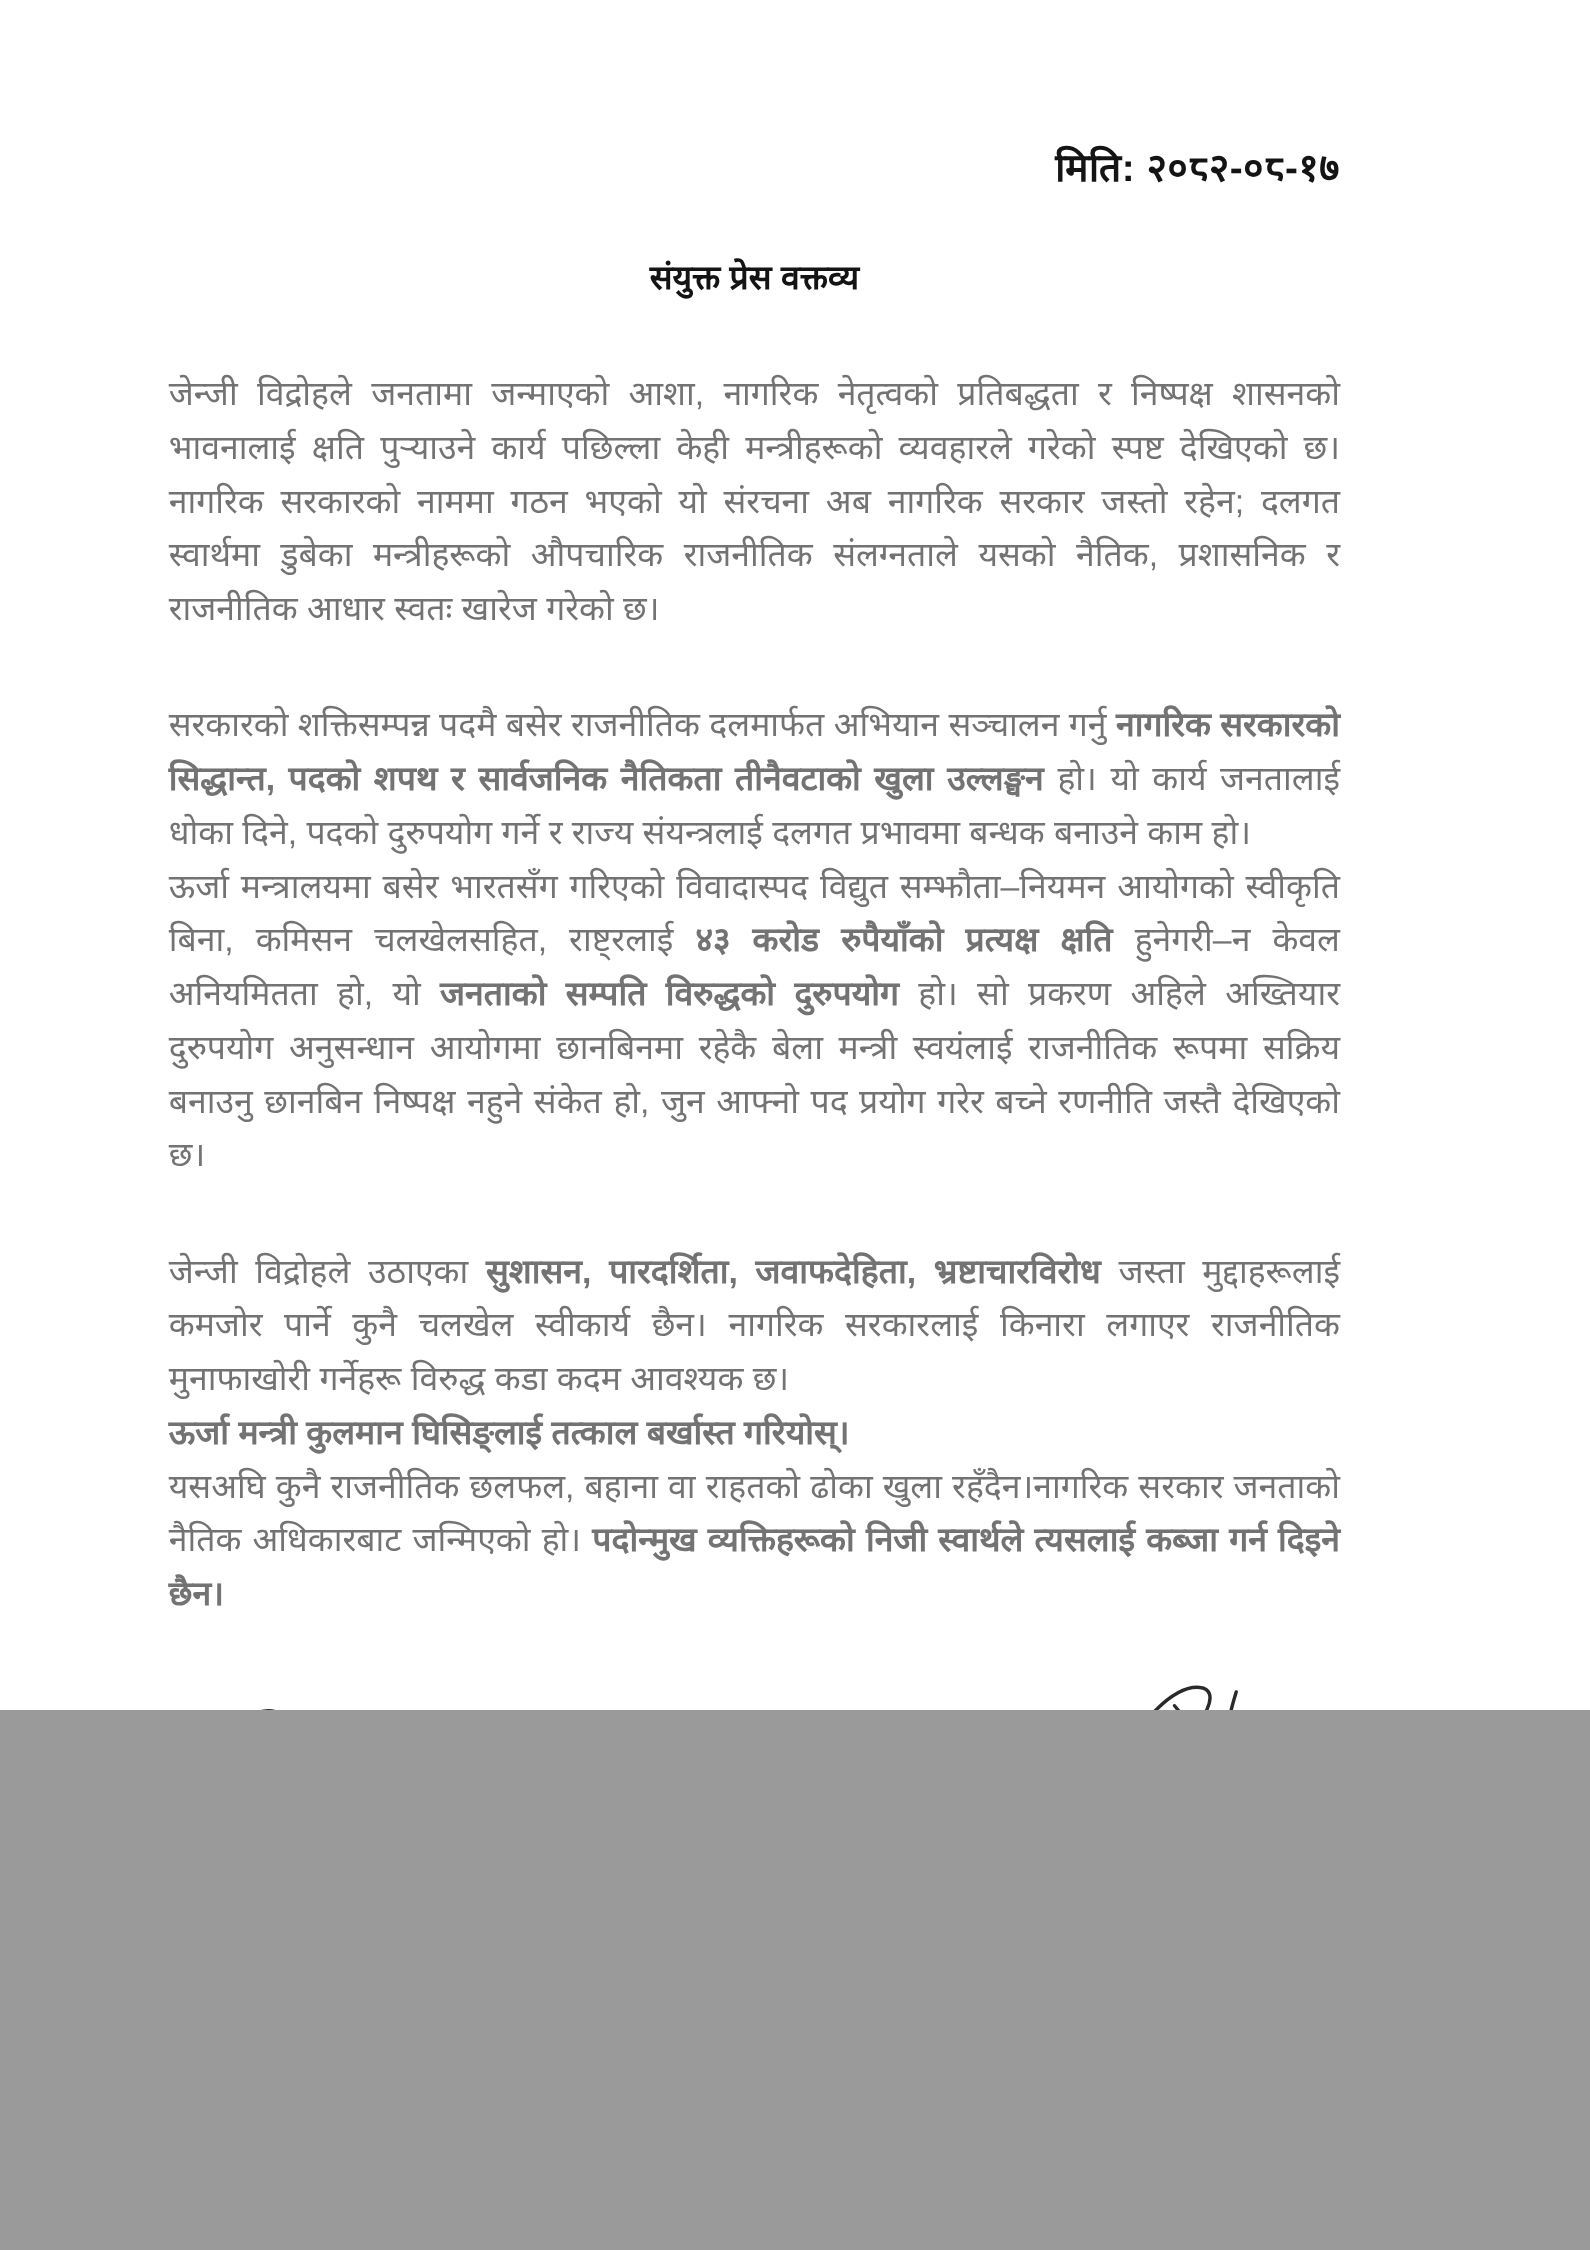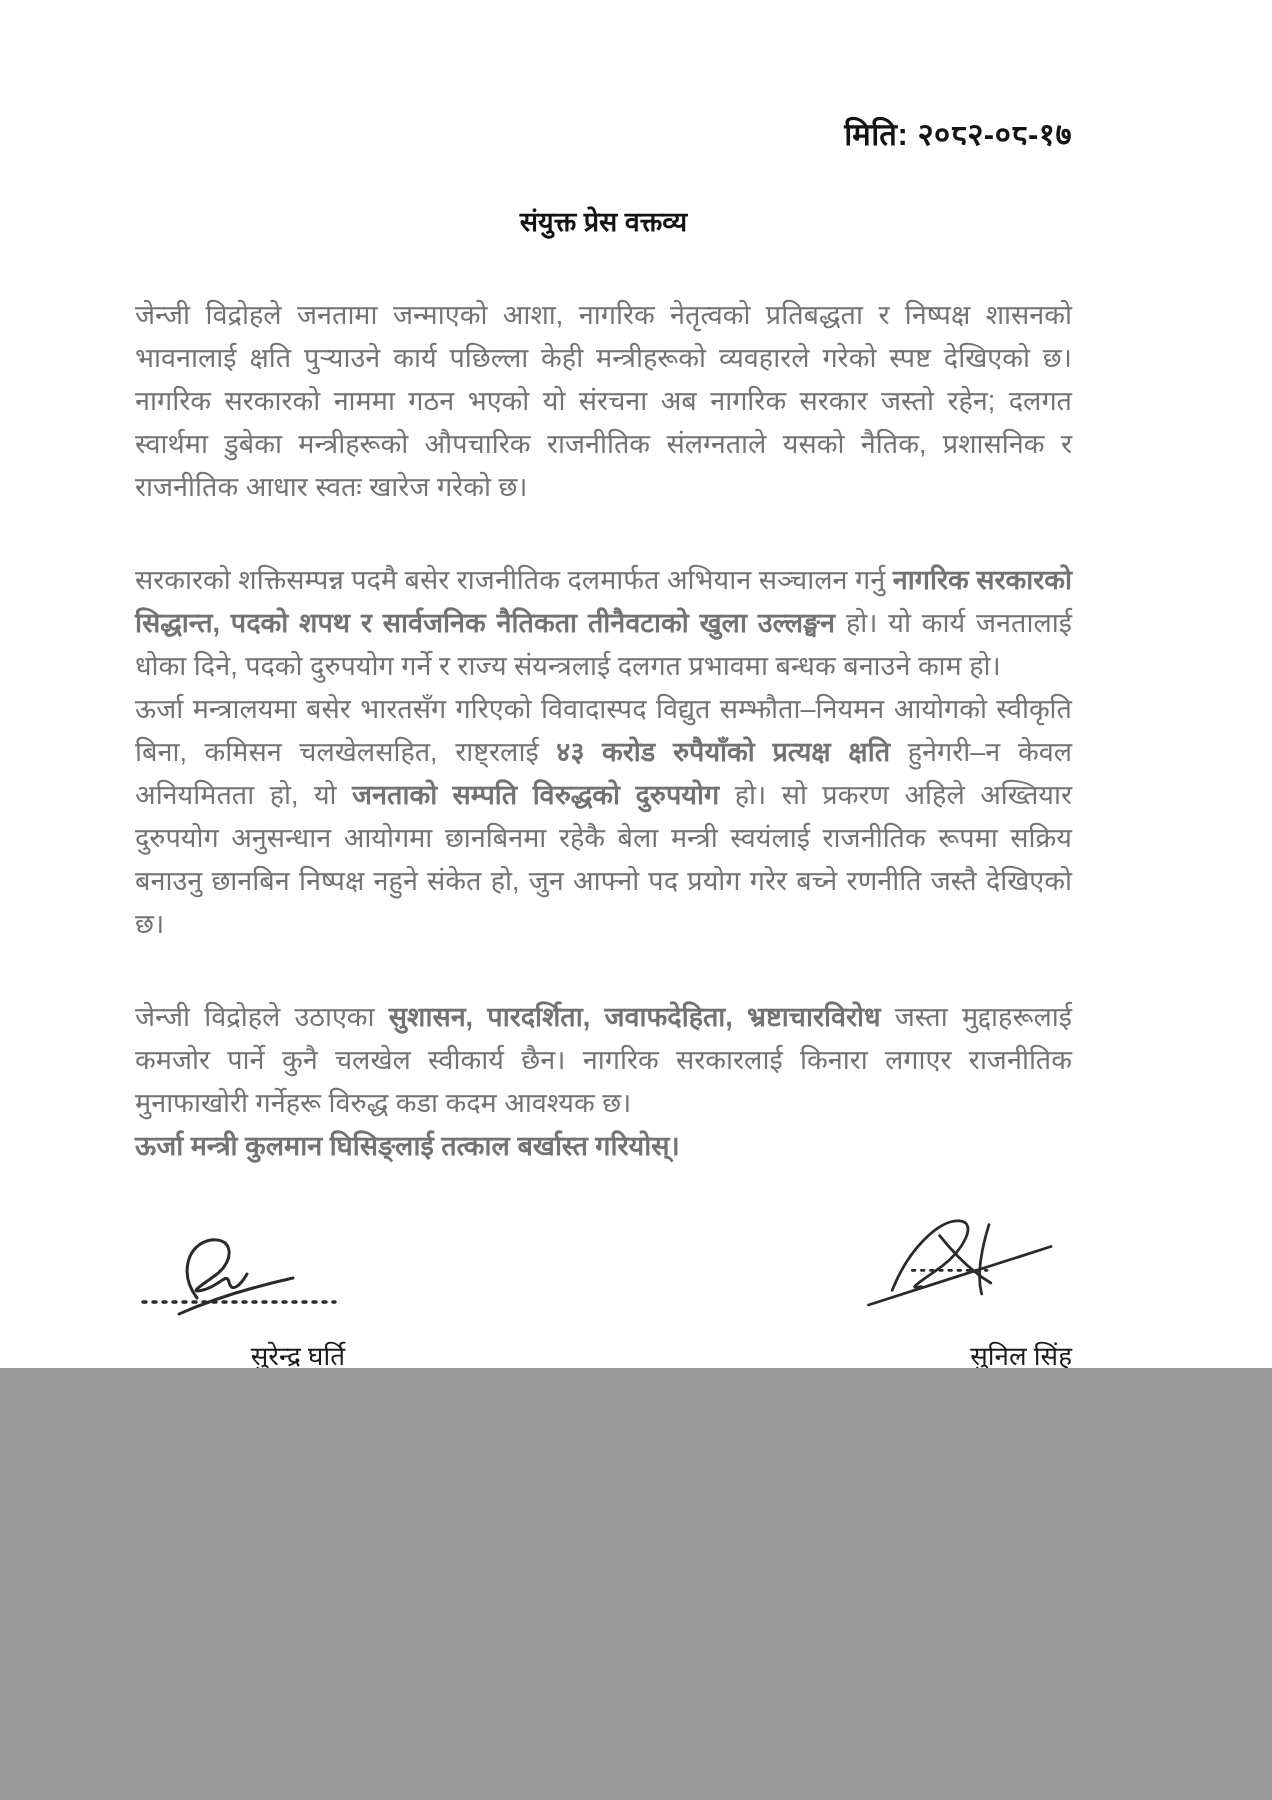--- a/index.html
+++ b/index.html
@@ -75,20 +75,21 @@
   <div class="date-line">मिति: २०८२-०८-१७</div>
 
   <div class="doc-title">संयुक्त प्रेस वक्तव्य</div>
 
   <section class="statement-body" id="doc-body">
       <p class="para"><span>जेन्जी विद्रोहले जनतामा जन्माएको आशा, नागरिक नेतृत्वको प्रतिबद्धता र निष्पक्ष शासनको भावनालाई क्षति पुऱ्याउने कार्य पछिल्ला केही मन्त्रीहरूको व्यवहारले गरेको स्पष्ट देखिएको छ। नागरिक सरकारको नाममा गठन भएको यो संरचना अब नागरिक सरकार जस्तो रहेन; दलगत स्वार्थमा डुबेका मन्त्रीहरूको औपचारिक राजनीतिक संलग्नताले यसको नैतिक, प्रशासनिक र राजनीतिक आधार स्वतः खारेज गरेको छ।</span></p>
       <p class="para gap"><span>सरकारको शक्तिसम्पन्न पदमै बसेर राजनीतिक दलमार्फत अभियान सञ्चालन गर्नु </span><span class="b">नागरिक सरकारको सिद्धान्त, पदको शपथ र सार्वजनिक नैतिकता तीनैवटाको खुला उल्लङ्घन</span><span> हो। यो कार्य जनतालाई धोका दिने, पदको दुरुपयोग गर्ने र राज्य संयन्त्रलाई दलगत प्रभावमा बन्धक बनाउने काम हो।</span></p>
       <p class="para"><span>ऊर्जा मन्त्रालयमा बसेर भारतसँग गरिएको विवादास्पद विद्युत सम्झौता–नियमन आयोगको स्वीकृति बिना, कमिसन चलखेलसहित, राष्ट्रलाई </span><span class="b">४३ करोड रुपैयाँको प्रत्यक्ष क्षति</span><span> हुनेगरी–न केवल अनियमितता हो, यो </span><span class="b">जनताको सम्पति विरुद्धको दुरुपयोग</span><span> हो।  सो प्रकरण अहिले अख्तियार दुरुपयोग अनुसन्धान आयोगमा छानबिनमा रहेकै बेला मन्त्री स्वयंलाई राजनीतिक रूपमा सक्रिय बनाउनु छानबिन निष्पक्ष नहुने संकेत हो, जुन आफ्नो पद प्रयोग गरेर बच्ने रणनीति जस्तै देखिएको छ।</span></p>
       <p class="para gap"><span>जेन्जी विद्रोहले उठाएका </span><span class="b">सुशासन, पारदर्शिता, जवाफदेहिता, भ्रष्टाचारविरोध</span><span> जस्ता मुद्दाहरूलाई कमजोर पार्ने कुनै चलखेल स्वीकार्य छैन। नागरिक सरकारलाई किनारा लगाएर राजनीतिक मुनाफाखोरी गर्नेहरू विरुद्ध कडा कदम आवश्यक छ।</span></p>
       <p class="para"><span class="b">ऊर्जा मन्त्री कुलमान घिसिङ्लाई तत्काल बर्खास्त गरियोस्।</span></p>
+      <p class="para"><span>यसअघि कुनै राजनीतिक छलफल, बहाना वा राहतको ढोका खुला रहँदैन।नागरिक सरकार जनताको नैतिक अधिकारबाट जन्मिएको हो। </span><span class="b">पदोन्मुख व्यक्तिहरूको निजी स्वार्थले त्यसलाई कब्जा गर्न दिइने छैन।</span></p>
     </section>
 
   <div class="signature-row">
 
     <div class="sig-col">
       <span class="sig-img">
         <svg viewBox="0 0 210 105" width="210" height="105" fill="none" stroke="#2a2a2a" stroke-width="3" stroke-linecap="round">
           <path d="M8,74 H200" stroke-dasharray="3,7" stroke-width="3.5"></path>
           <path d="M62,70 C44,46 52,16 76,12 C98,9 100,32 82,46 C66,58 52,66 68,62 C84,58 92,44 94,54 C96,64 104,60 112,46"></path>
           <path d="M44,86 C80,70 122,58 158,50"></path>

